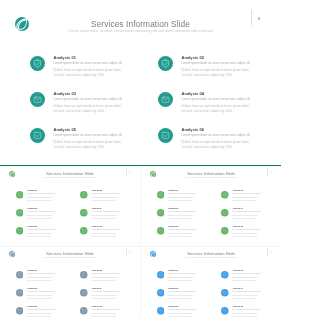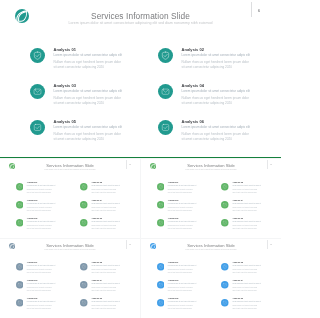--- a/index.html
+++ b/index.html
@@ -1,17 +1,17 @@
 <!DOCTYPE html>
 <html><head>
 <meta charset="utf-8">
 <style>
   html,body{margin:0;padding:0;}
   body{width:281px;height:318px;background:#ffffff;font-family:"Liberation Sans",sans-serif;overflow:hidden;-webkit-font-smoothing:antialiased;}
-  .page{position:relative;width:281px;height:270px;background:#15803d;}
+  .page{position:relative;width:281px;height:270px;background:#15803d;margin-top:8px;}
 
   
   .hero{position:absolute;left:0;top:0;width:281px;height:157px;background:#ffffff;}
   .logo{position:absolute;left:15px;top:8.7px;width:14px;height:14px;}
   .hero-title{position:absolute;left:0;top:10.5px;width:281px;text-align:center;font-size:8.3px;font-weight:300;color:#7b7c7f;letter-spacing:.1px;}
   .hero-sub{position:absolute;left:0;top:20.7px;width:281px;text-align:center;font-size:3.6px;color:#c3c5c8;letter-spacing:.02px;}
   .pg-line{position:absolute;left:251px;top:2px;width:0.9px;height:15px;background:#dddee0;}
   .pg-num{position:absolute;left:255px;top:8.3px;width:8px;text-align:center;font-size:4.4px;color:#6e6f72;}
 
   .items{position:absolute;left:0;top:0;width:281px;height:157px;}

